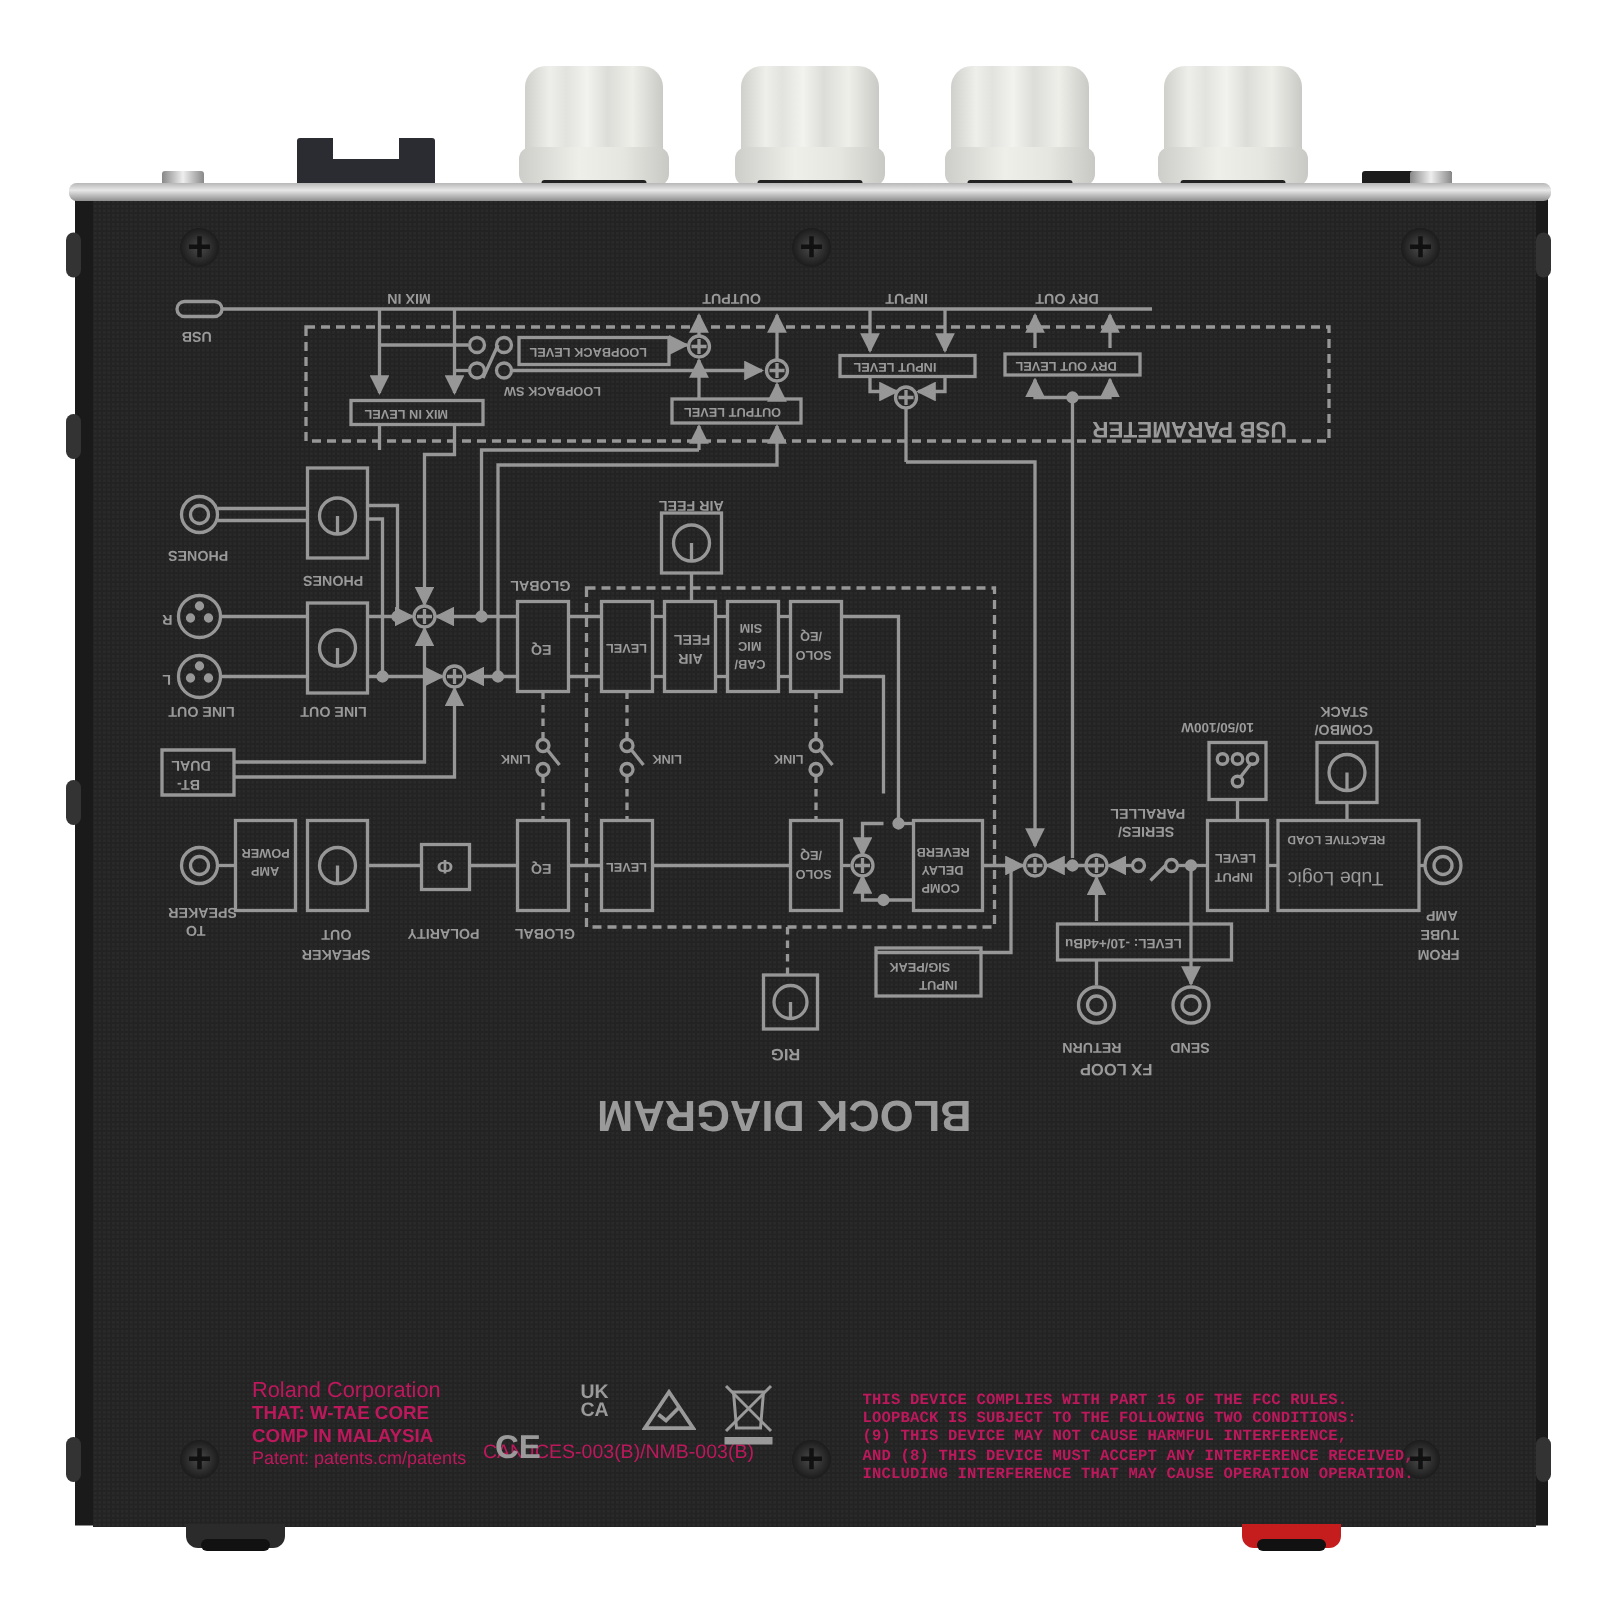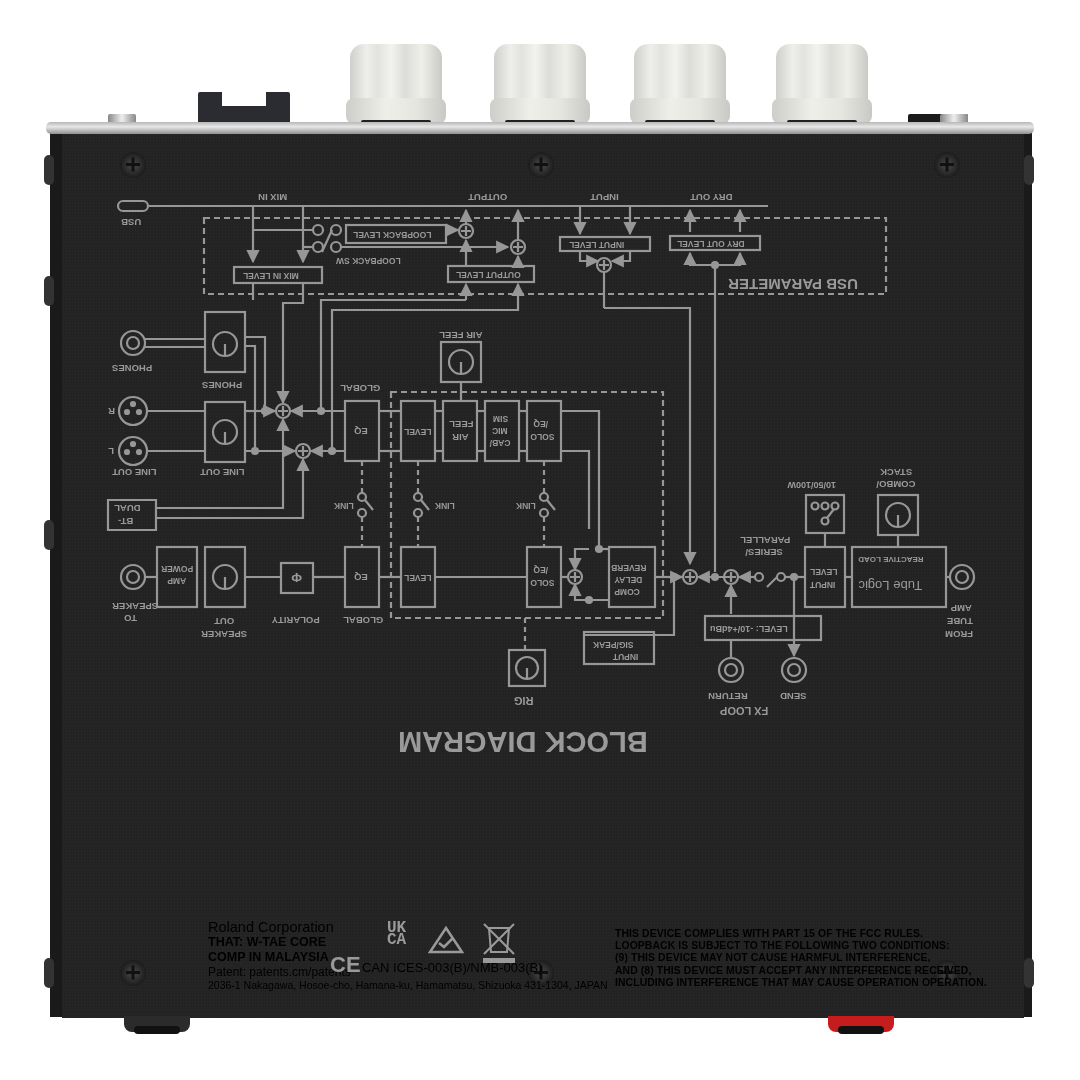--- a/index.html
+++ b/index.html
@@ -22,26 +22,26 @@
   .screw::after { transform:rotate(90deg); }
   .foot { position:absolute; top:1016px; width:66px; height:16px; border-radius:0 0 8px 8px; background:#2b2b2b; }
   .foot.red { background:#c51d1d; }
   .foot-inner { position:absolute; top:1026px; width:46px; height:8px; border-radius:4px; background:#111; }
   .connector { position:absolute; left:198px; top:92px; width:92px; height:32px; background:#2a2c31; border-radius:2px; }
   .connector::before { content:""; position:absolute; left:24px; top:0; width:44px; height:14px; background:#ffffff; }
   .jack { position:absolute; top:114px; width:28px; height:12px; background:linear-gradient(90deg,#888,#eee,#888); border-radius:2px; }
   .diagram { position:absolute; left:0; top:0; }
   .flip { transform-box: fill-box; transform-origin: center; transform: rotate(180deg); }
   .dtext { fill:#9a9a9a; font-family:"Liberation Sans", sans-serif; font-weight:700; }
-  .legal { position:absolute; color:#000000;margin-left:40px; }
+  .legal { position:absolute; color:#be185d; }
   .corp { left:168px; top:920px; font-size:14.5px; line-height:15px; }
   .corp .b { font-weight:700; font-size:12.5px; }
   .addr { left:168px; top:979px; font-size:10.5px; }
   .cert { left:322px; top:960px; font-size:13px; }
-  .fcc { left:575px; top:928px; font-size:10.4px; line-height:12.2px; font-weight:700; letter-spacing:0.1px; }
+  .fcc { left:575px; top:928px; font-size:10.4px; line-height:12.2px; font-weight:700; letter-spacing:0.1px;font-family:Liberation Mono, monospace; }
   .marks { position:absolute; top:922px; color:#9a9a9a; font-weight:700; }
 </style>
 </head>
 <body>
 
 <div class="stage">
 
   <div class="jack" style="left:108px;"></div>
   <div class="connector"></div>
   <div class="knob" style="left:350px;"></div>
@@ -365,25 +365,24 @@
       <text class="flip" x="398" y="752" font-size="29" font-weight="900">BLOCK DIAGRAM</text>
     </g>
   </svg>
 
   <div class="legal corp">
     <div>Roland Corporation</div>
     <div class="b">THAT: W-TAE CORE</div>
     <div class="b">COMP IN MALAYSIA</div>
     <div style="font-size:12px;">Patent: patents.cm/patents</div>
   </div>
-  <div class="legal addr">2036-1 Nakagawa, Hosoe-cho, Hamana-ku, Hamamatsu, Shizuoka 431-1304, JAPAN</div>
   <div class="legal cert">CAN ICES-003(B)/NMB-003(B)</div>
 
   <div class="marks" style="left:330px;font-size:22px;margin-top:30px;">CE</div>
-  <div class="marks" style="left:387px;font-size:16px;width:24px;line-height:12px;font-family:Liberation Mono, monospace;">UK CA</div>
+  <div class="marks" style="left:387px;font-size:13px;width:24px;line-height:12px;">UK CA</div>
   <svg style="position:absolute;left:428px;top:926px;" width="36" height="28" viewBox="0 0 36 28">
     <path d="M18 2 L34 26 L2 26 Z" fill="none" stroke="#9a9a9a" stroke-width="2.5"></path>
     <path d="M11 17 l5 4 l9 -9" fill="none" stroke="#9a9a9a" stroke-width="2.5"></path>
   </svg>
   <svg style="position:absolute;left:481px;top:920px;" width="36" height="44" viewBox="0 0 36 44">
     <path d="M8 8 h20 l-2 24 h-16 z" fill="none" stroke="#9a9a9a" stroke-width="2"></path>
     <line x1="3" y1="4" x2="33" y2="34" stroke="#9a9a9a" stroke-width="2"></line>
     <line x1="33" y1="4" x2="3" y2="34" stroke="#9a9a9a" stroke-width="2"></line>
     <rect x="2" y="38" width="32" height="5" fill="#9a9a9a"></rect>
   </svg>

